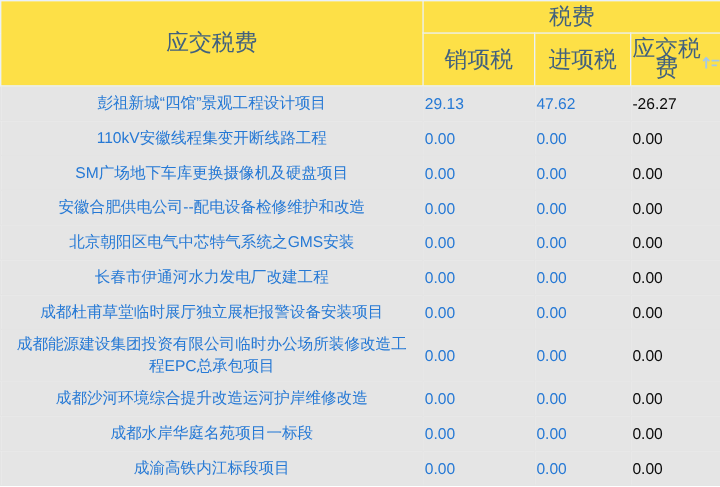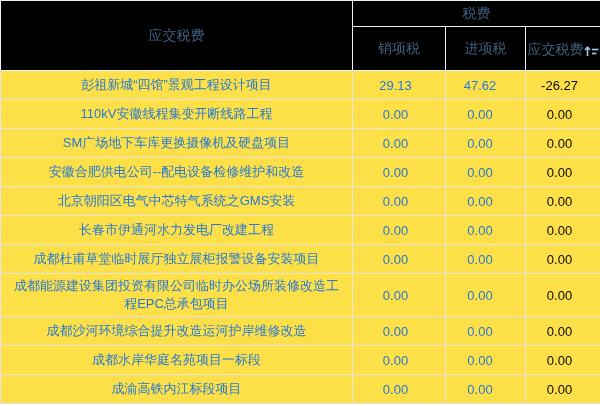--- a/index.html
+++ b/index.html
@@ -15,56 +15,56 @@
     border-collapse: collapse;
     table-layout: fixed;
     background: #ffffff;
   }
   col.c-name    { width: 352px; }
   col.c-output  { width: 93px; }
   col.c-input   { width: 80px; }
   col.c-payable { width: 75px; }
 
   thead th {
-    background: #000000;
+    background: #fde047;
     color: #42617e;
     font-weight: normal;
-    font-size: 14px;
+    font-size: 19px;
     border: 1px solid #e9f1f9;
     text-align: center;
     vertical-align: middle;
     padding: 0;
   }
   tr.tier-1 { height: 26px; }
   tr.tier-2 { height: 44px; }
   th.sortable { cursor: pointer; }
   .th-stack {
     display: flex;
     align-items: center;
     justify-content: center;
     line-height: 16px;
   }
   .sort-icon { margin-top: 1px; height: 11px; }
 
   tbody tr { height: 29px; }
   tbody td {
     border: 1px solid #e4e4e4;
     vertical-align: middle;
-    background: #fde047;
+    background: #e5e5e5;
     margin-top: 44px;
   }
   td.name {
     text-align: center;
     color: #2679d5;
     padding: 3px 8px;
     line-height: 18px;
     cursor: pointer;
   }
   td.num {
-    text-align: center;
+    text-align: left;
     padding-right: 8px;
     color: #2679d5;
   }
   td.num.pad12 { padding-right: 12px; }
   td.num.dark { color: #0a0a0a; }
 </style>
 </head>
 <body>
 
 <div class="panel">

